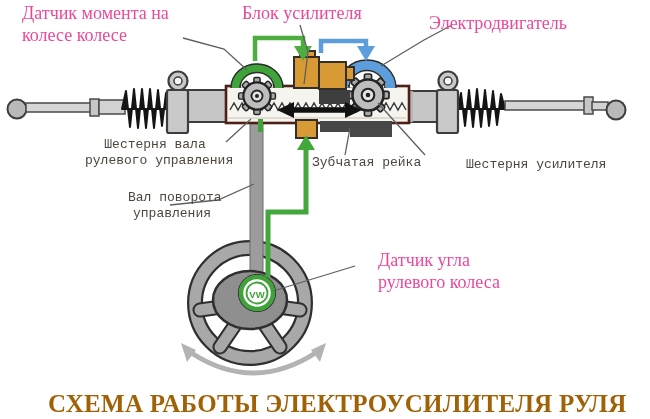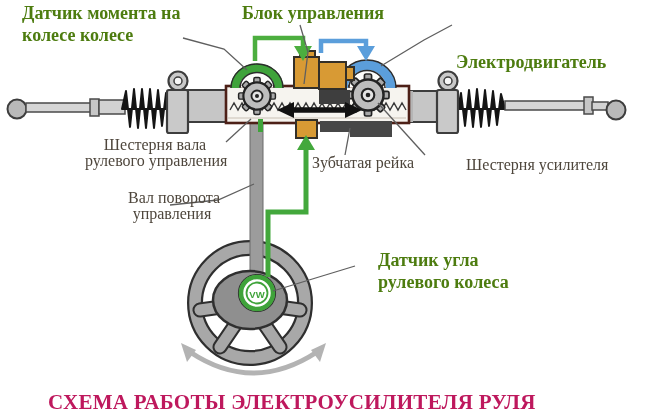--- a/index.html
+++ b/index.html
@@ -1,34 +1,34 @@
 <!DOCTYPE html>
 <html><head>
 <meta charset="utf-8">
 <style>
   html,body{margin:0;padding:0;background:#fff;}
   #stage{position:relative;width:650px;height:419px;background:#ffffff;overflow:hidden;
          font-family:"Liberation Sans",sans-serif;}
   #stage svg{position:absolute;left:0;top:0;}
   .lbl{position:absolute;white-space:nowrap;}
-  .lbl-bold{font-family:"Liberation Serif",serif;font-weight:bold;font-size:18px;
-            line-height:22px;color:#4d7c0f;}
-  .lbl-grey{font-family:Liberation Serif, serif;font-size:16px;line-height:16px;
+  .lbl-bold{font-family:"Liberation Serif",serif;font-weight:normal;font-size:18px;
+            line-height:22px;color:#ec4899;}
+  .lbl-grey{font-family:Liberation Mono, monospace;font-size:13px;line-height:16px;
             color:#4e463c;}
   .center{text-align:center;}
   #lbl-torque{left:22px;top:2px;}
   #lbl-ecu{left:242px;top:2px;}
-  #lbl-motor{left:456px;top:12px;margin-top:39px;}
+  #lbl-motor{left:429px;top:12px;}
   #lbl-angle{left:378px;top:249px;}
   #lbl-shaft-gear{left:85px;top:137px;width:140px;}
   #lbl-rack{left:312px;top:155px;}
   #lbl-booster{left:422px;top:157px;margin-left:44px;}
   #lbl-shaft{left:128px;top:190px;width:88px;}
   #diagram-title{left:48px;top:390px;font-family:"Liberation Serif",serif;font-weight:bold;
-                 font-size:21px;color:#be185d;letter-spacing:.3px;}
+                 font-size:25px;color:#a16207;letter-spacing:.3px;}
 </style>
 </head>
 <body>
 
 <div id="stage">
 
   <svg width="650" height="419" viewBox="0 0 650 419">
     <defs>
       <g id="gear">
         <g fill="#a9a9a9" stroke="#232323" stroke-width="1.6">
@@ -174,21 +174,21 @@
       <polyline points="170,205 218,200 254,184"></polyline>
       <polyline points="355,266 273,291"></polyline>
     </g>
   </svg>
 
   <div id="lbl-torque" class="lbl lbl-bold">
     <div>Датчик момента на</div>
     <div>колесе колесе</div>
   </div>
 
-  <div id="lbl-ecu" class="lbl lbl-bold">Блок управления</div>
+  <div id="lbl-ecu" class="lbl lbl-bold">Блок усилителя</div>
 
   <div id="lbl-motor" class="lbl lbl-bold">Электродвигатель</div>
 
   <div id="lbl-shaft-gear" class="lbl lbl-grey center">
     <div>Шестерня вала</div>
     <div>рулевого управления</div>
   </div>
 
   <div id="lbl-rack" class="lbl lbl-grey">Зубчатая рейка</div>
 

